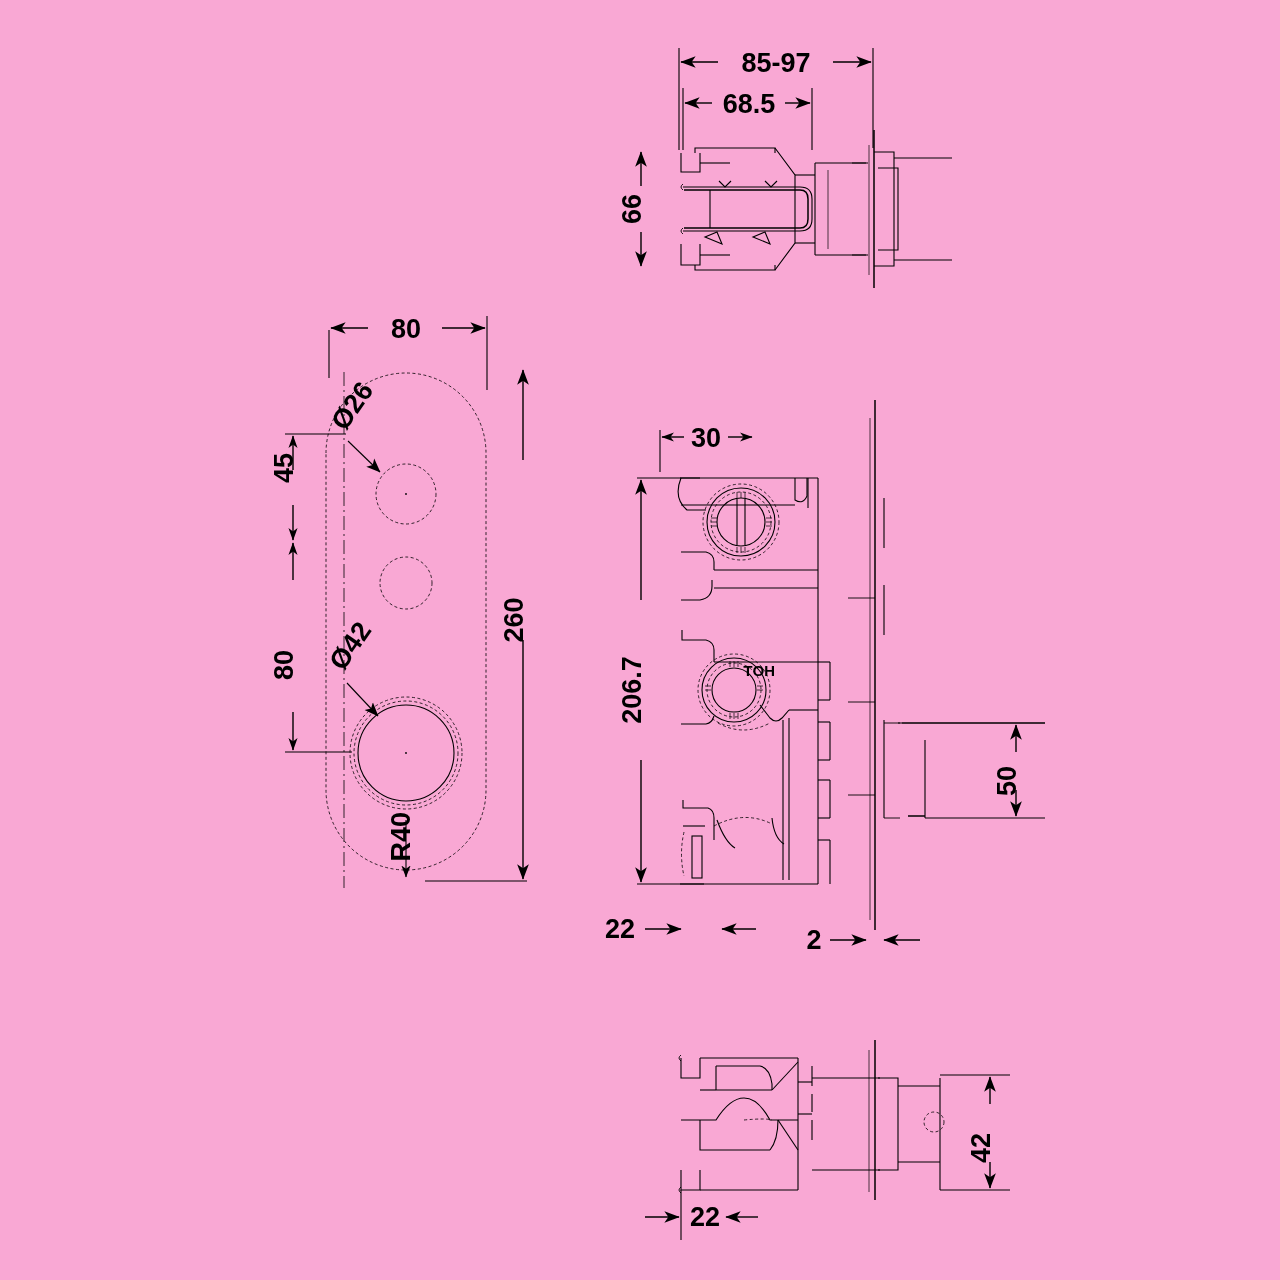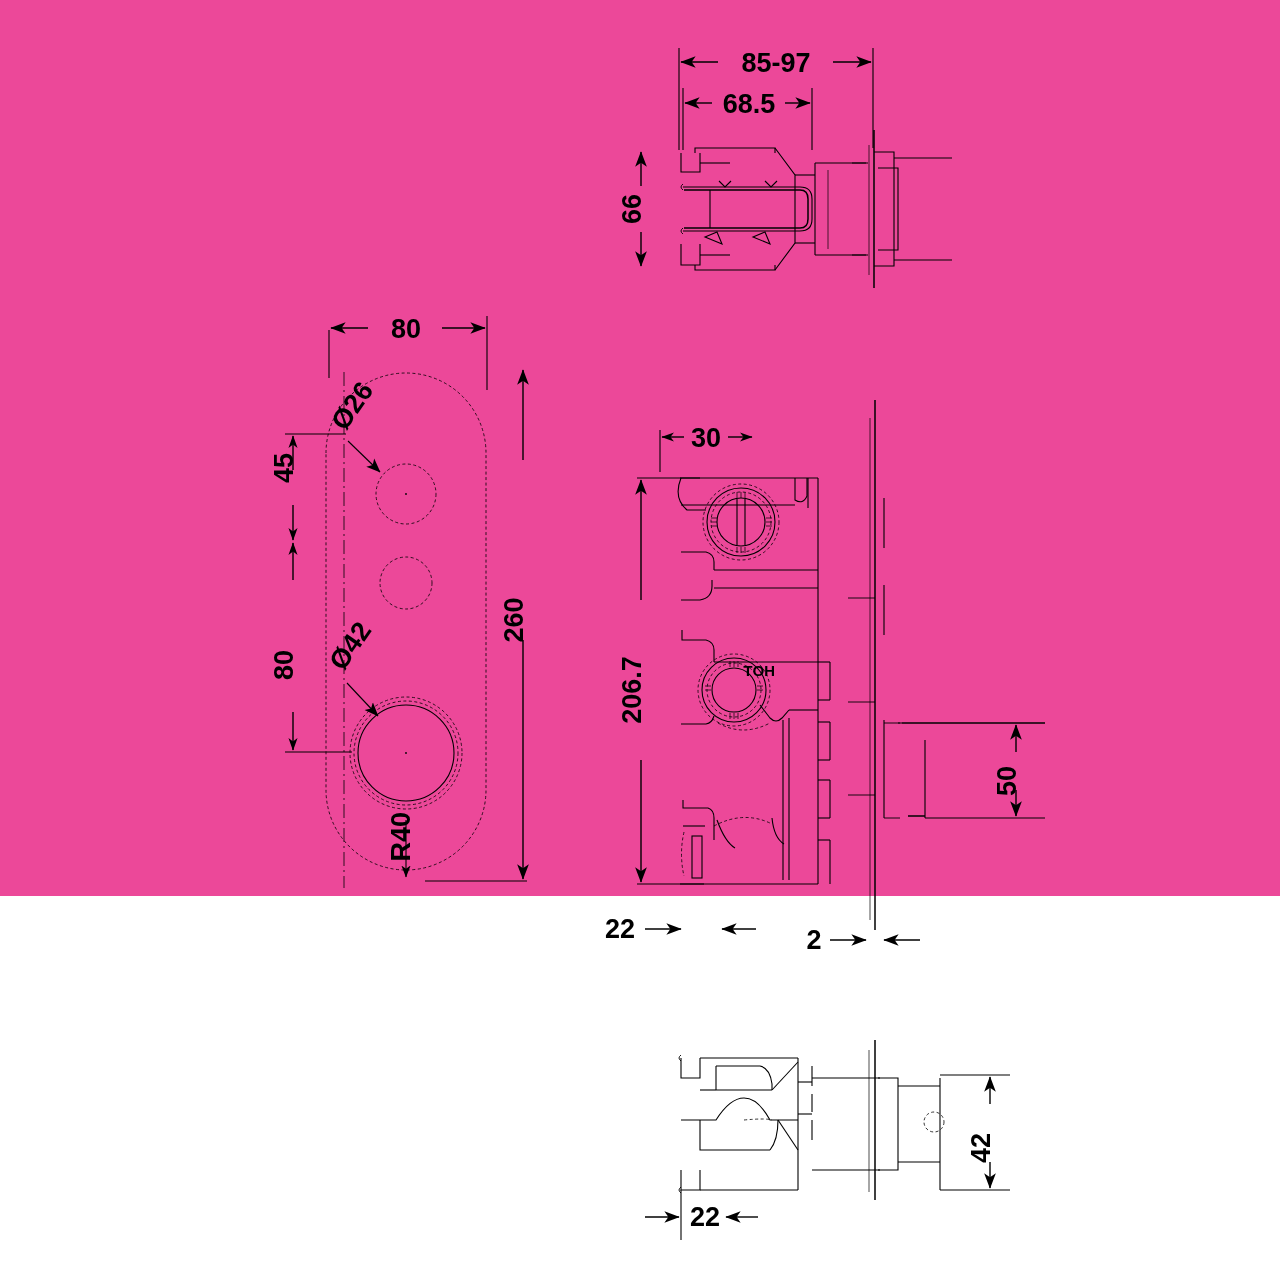--- a/index.html
+++ b/index.html
@@ -2,21 +2,21 @@
 <html><head>
 <meta charset="utf-8">
 <title>Technical Drawing</title>
 <style>
   html,body{margin:0;padding:0;background:#ffffff;}
   body{
     width:1280px;height:1280px;overflow:hidden;
     font-family:"Liberation Sans","DejaVu Sans",sans-serif;
     color:#000;
   }
-  #sheet{position:relative;width:1280px;height:896px;background:#ec4899;}
+  #sheet{position:relative;width:1280px;height:1280px;background:#f9a8d4;}
   svg#drawing{position:absolute;left:0;top:0;width:1280px;height:1280px;display:block;}
   text{font-family:"Liberation Sans","DejaVu Sans",sans-serif;fill:#000;}
   .dimtxt{font-size:27px;font-weight:bold;letter-spacing:0px;}
   .hottxt{font-size:15px;font-weight:bold;}
   .sol{fill:none;stroke:#000;stroke-width:1.5;}
   .sol-thin{fill:none;stroke:#000;stroke-width:1.1;}
   .hair{fill:none;stroke:#000;stroke-width:0.9;}
   .vthin{fill:none;stroke:#000;stroke-width:0.7;}
   .dashfine{fill:none;stroke:#000;stroke-width:0.8;stroke-dasharray:3 2.5;}
   .center{fill:none;stroke:#000;stroke-width:0.8;stroke-dasharray:14 4 2 4;}

